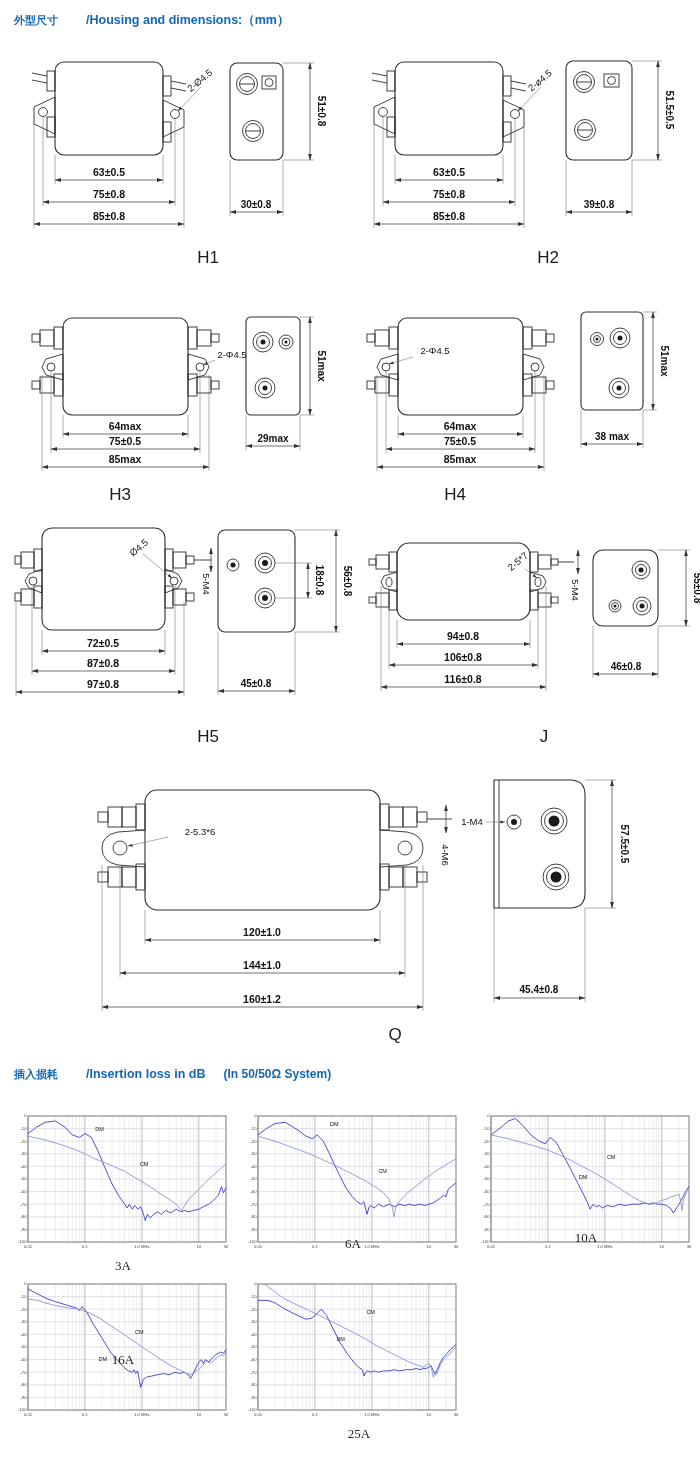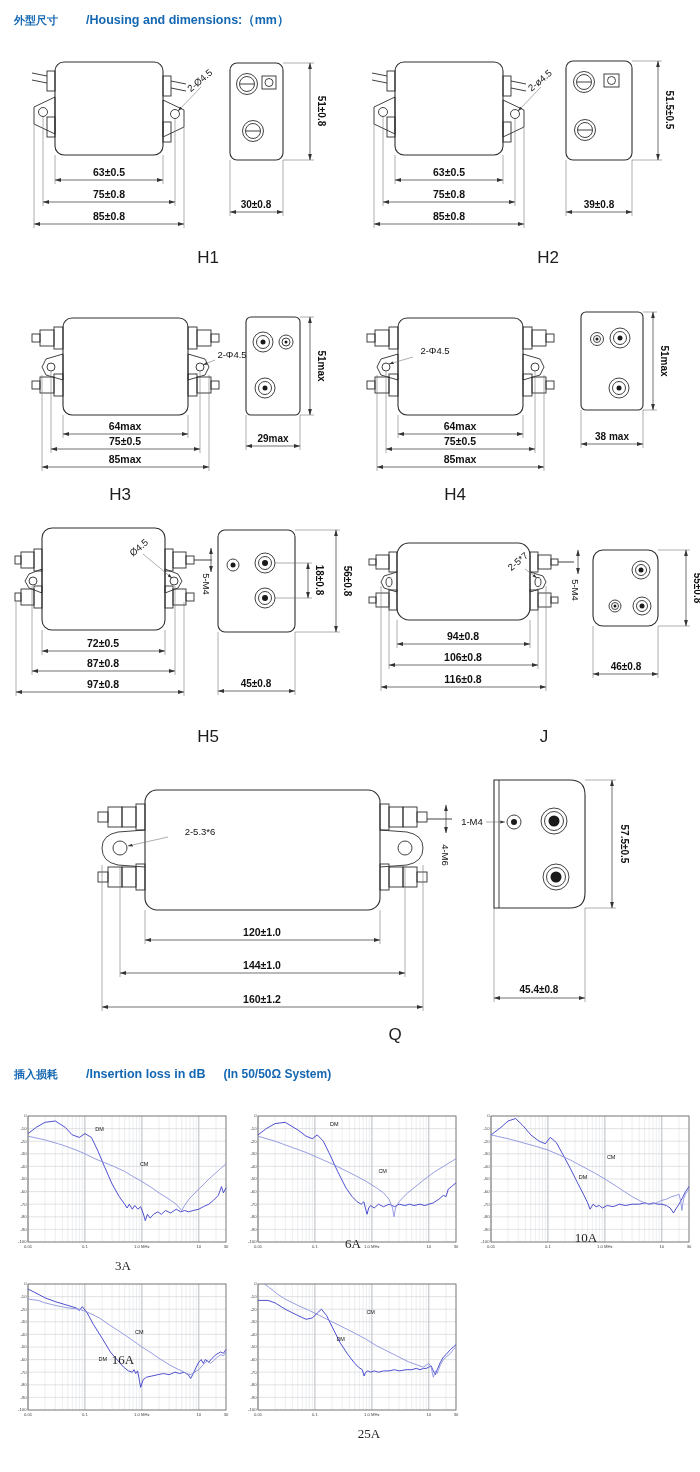--- a/index.html
+++ b/index.html
@@ -801,15 +801,15 @@
       <polyline points="14.0,20.4 24.0,20.4 31.1,22.9 41.2,29.2 53.8,35.5 62.1,39.3 68.3,38.0 73.3,33.0 77.4,29.2 82.6,35.5 88.1,46.8 96.4,63.2 104.0,74.6 109.7,82.1 114.4,87.2 118.3,89.7 120.1,96.0 121.7,92.2 123.9,90.9 126.6,92.2 130.2,90.9 134.4,92.2 139.5,90.9 145.0,90.9 150.5,89.7 155.1,90.9 162.2,89.7 167.7,89.7 172.2,88.4 176.0,89.7 179.3,88.4 182.2,88.4 184.8,87.2 187.2,85.9 189.3,90.9 191.3,94.7 193.2,89.7 196.5,82.1 199.4,77.1 202.0,74.6 206.5,69.5 209.4,67.0 212.0,64.5" fill="none" stroke="#3c3ccc" stroke-width="0.9" stroke-linejoin="round"></polyline>
       <text x="92.4" y="60.7" font-size="5.5" fill="#111">DM</text>
       <polyline points="20.5,4.0 25.6,7.8 33.5,14.1 41.2,19.1 53.8,25.4 65.4,30.5 75.5,35.5 88.1,41.8 98.1,46.8 110.7,53.1 122.4,59.4 132.4,65.7 145.0,72.0 155.1,77.1 165.1,82.1 172.2,84.6 179.3,87.2 184.8,83.4 187.2,87.2 189.3,97.2 191.3,90.9 193.2,93.5 196.5,84.6 199.4,79.6 202.0,77.1 206.5,73.3 209.4,69.5 212.0,67.0" fill="none" stroke="#8b93dc" stroke-width="0.9" stroke-linejoin="round"></polyline>
       <text x="122.4" y="34.2" font-size="5.5" fill="#111">CM</text>
     </svg>
 
   <div class="chart-caption" style="left:14px;top:1258px">3A</div>
   <div class="chart-caption" style="left:244px;top:1236px">6A</div>
   <div class="chart-caption" style="left:477px;top:1230px">10A</div>
   <div class="chart-caption" style="left:14px;top:1352px">16A</div>
-  <div class="chart-caption" style="left:260px;top:1426px">25A</div>
+  <div class="chart-caption" style="left:250px;top:1426px">25A</div>
 
 </div>
 
 </body></html>

